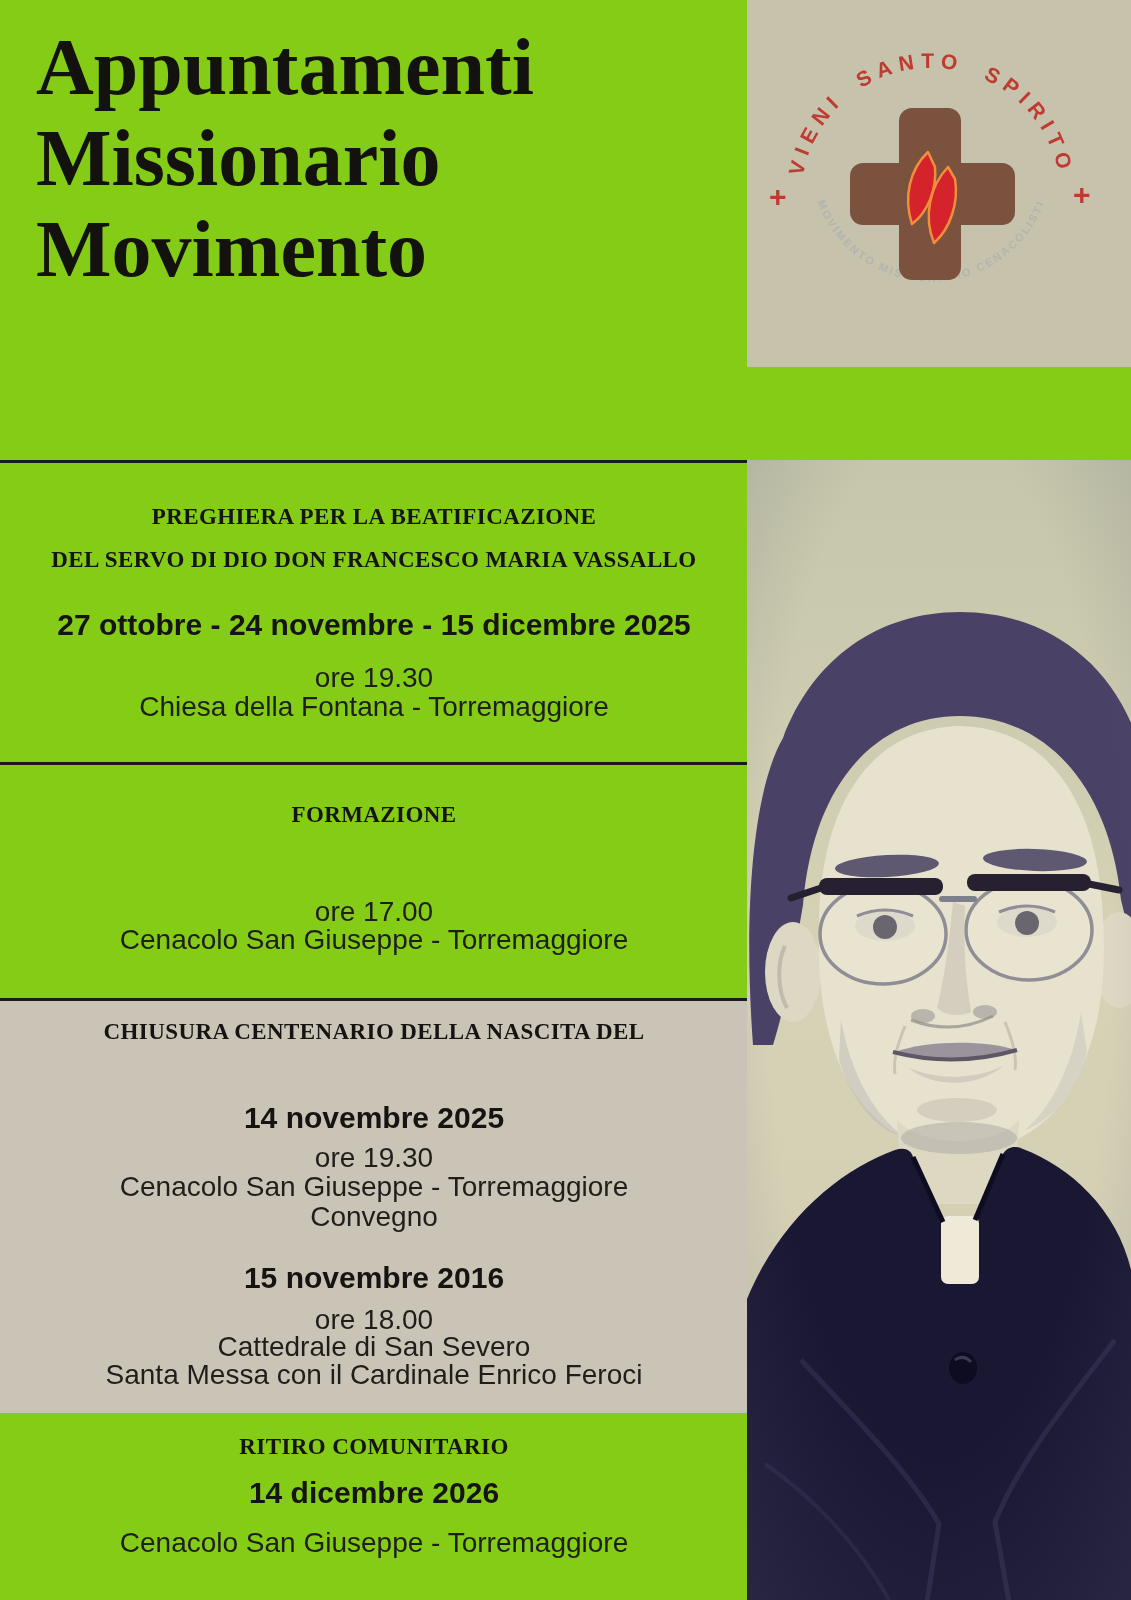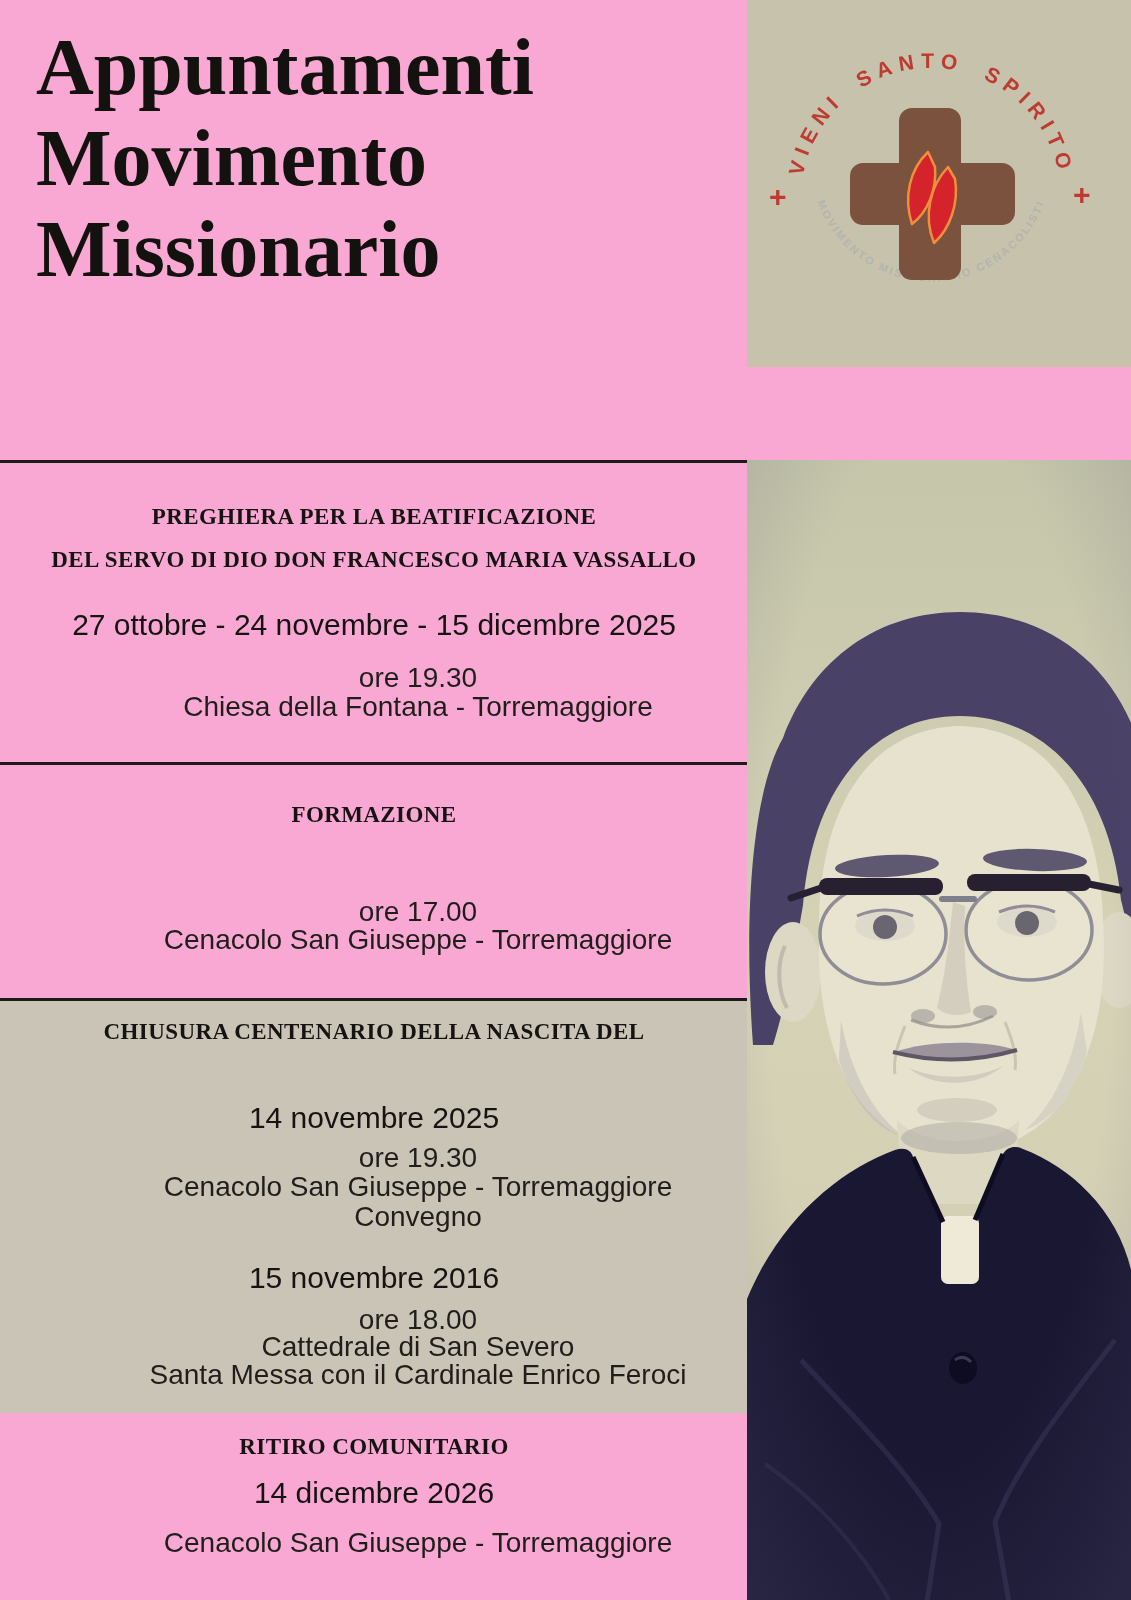--- a/index.html
+++ b/index.html
@@ -1,51 +1,51 @@
 <!DOCTYPE html>
 <html><head>
 <meta charset="utf-8">
 <style>
   html,body{margin:0;padding:0;background:#888;}
   .poster{
     position:relative;width:1131px;height:1600px;overflow:hidden;
-    background:#f9a8d4;
+    background:#84cc16;
     font-family:"Liberation Sans","DejaVu Sans",sans-serif;
     color:#181614;
   }
   
   .title{
     position:absolute;left:36px;top:22px;width:680px;
     font-family:"Liberation Serif","DejaVu Serif",serif;
     font-weight:bold;font-size:80px;line-height:91px;color:#14120f;
     letter-spacing:0px;
   }
   
   .hline{position:absolute;left:0;width:748px;height:3px;background:#1c1b19;}
   
   .ctext{position:absolute;left:0;width:748px;text-align:center;}
   .sec-head{font-weight:bold;font-size:23px;line-height:28px;letter-spacing:.4px;color:#161412;font-family:Liberation Serif, serif;}
-  .sec-date{font-weight:normal;font-size:30px;line-height:36px;color:#161412;}
-  .sec-meta{font-weight:normal;font-size:28px;line-height:32px;color:#201e1b;padding-left:44px;}
+  .sec-date{font-weight:bold;font-size:30px;line-height:36px;color:#161412;}
+  .sec-meta{font-weight:normal;font-size:28px;line-height:32px;color:#201e1b;}
   
   .gray-panel{position:absolute;left:0;top:1001px;width:748px;height:412px;background:#c9c4b6;}
   
   .logo-box{position:absolute;left:747px;top:0;width:384px;height:367px;background:#c6c2ac;}
   .photo-box{position:absolute;left:747px;top:460px;width:384px;height:1140px;background:#cfcdb2;}
   svg{display:block;}
 </style>
 </head>
 <body>
 
 <div class="poster">
 
   <div class="title">
     <div>Appuntamenti</div>
+    <div>Missionario</div>
     <div>Movimento</div>
-    <div>Missionario</div>
   </div>
 
   <div class="hline" style="top:460px"></div>
   <div class="hline" style="top:762px"></div>
   <div class="hline" style="top:998px"></div>
   <div class="gray-panel"></div>
 
   <div class="ctext sec-head" style="top:503px">PREGHIERA PER LA BEATIFICAZIONE</div>
   <div class="ctext sec-head" style="top:546px">DEL SERVO DI DIO DON FRANCESCO MARIA VASSALLO</div>
   <div class="ctext sec-date" style="top:607px">27 ottobre - 24 novembre - 15 dicembre 2025</div>

